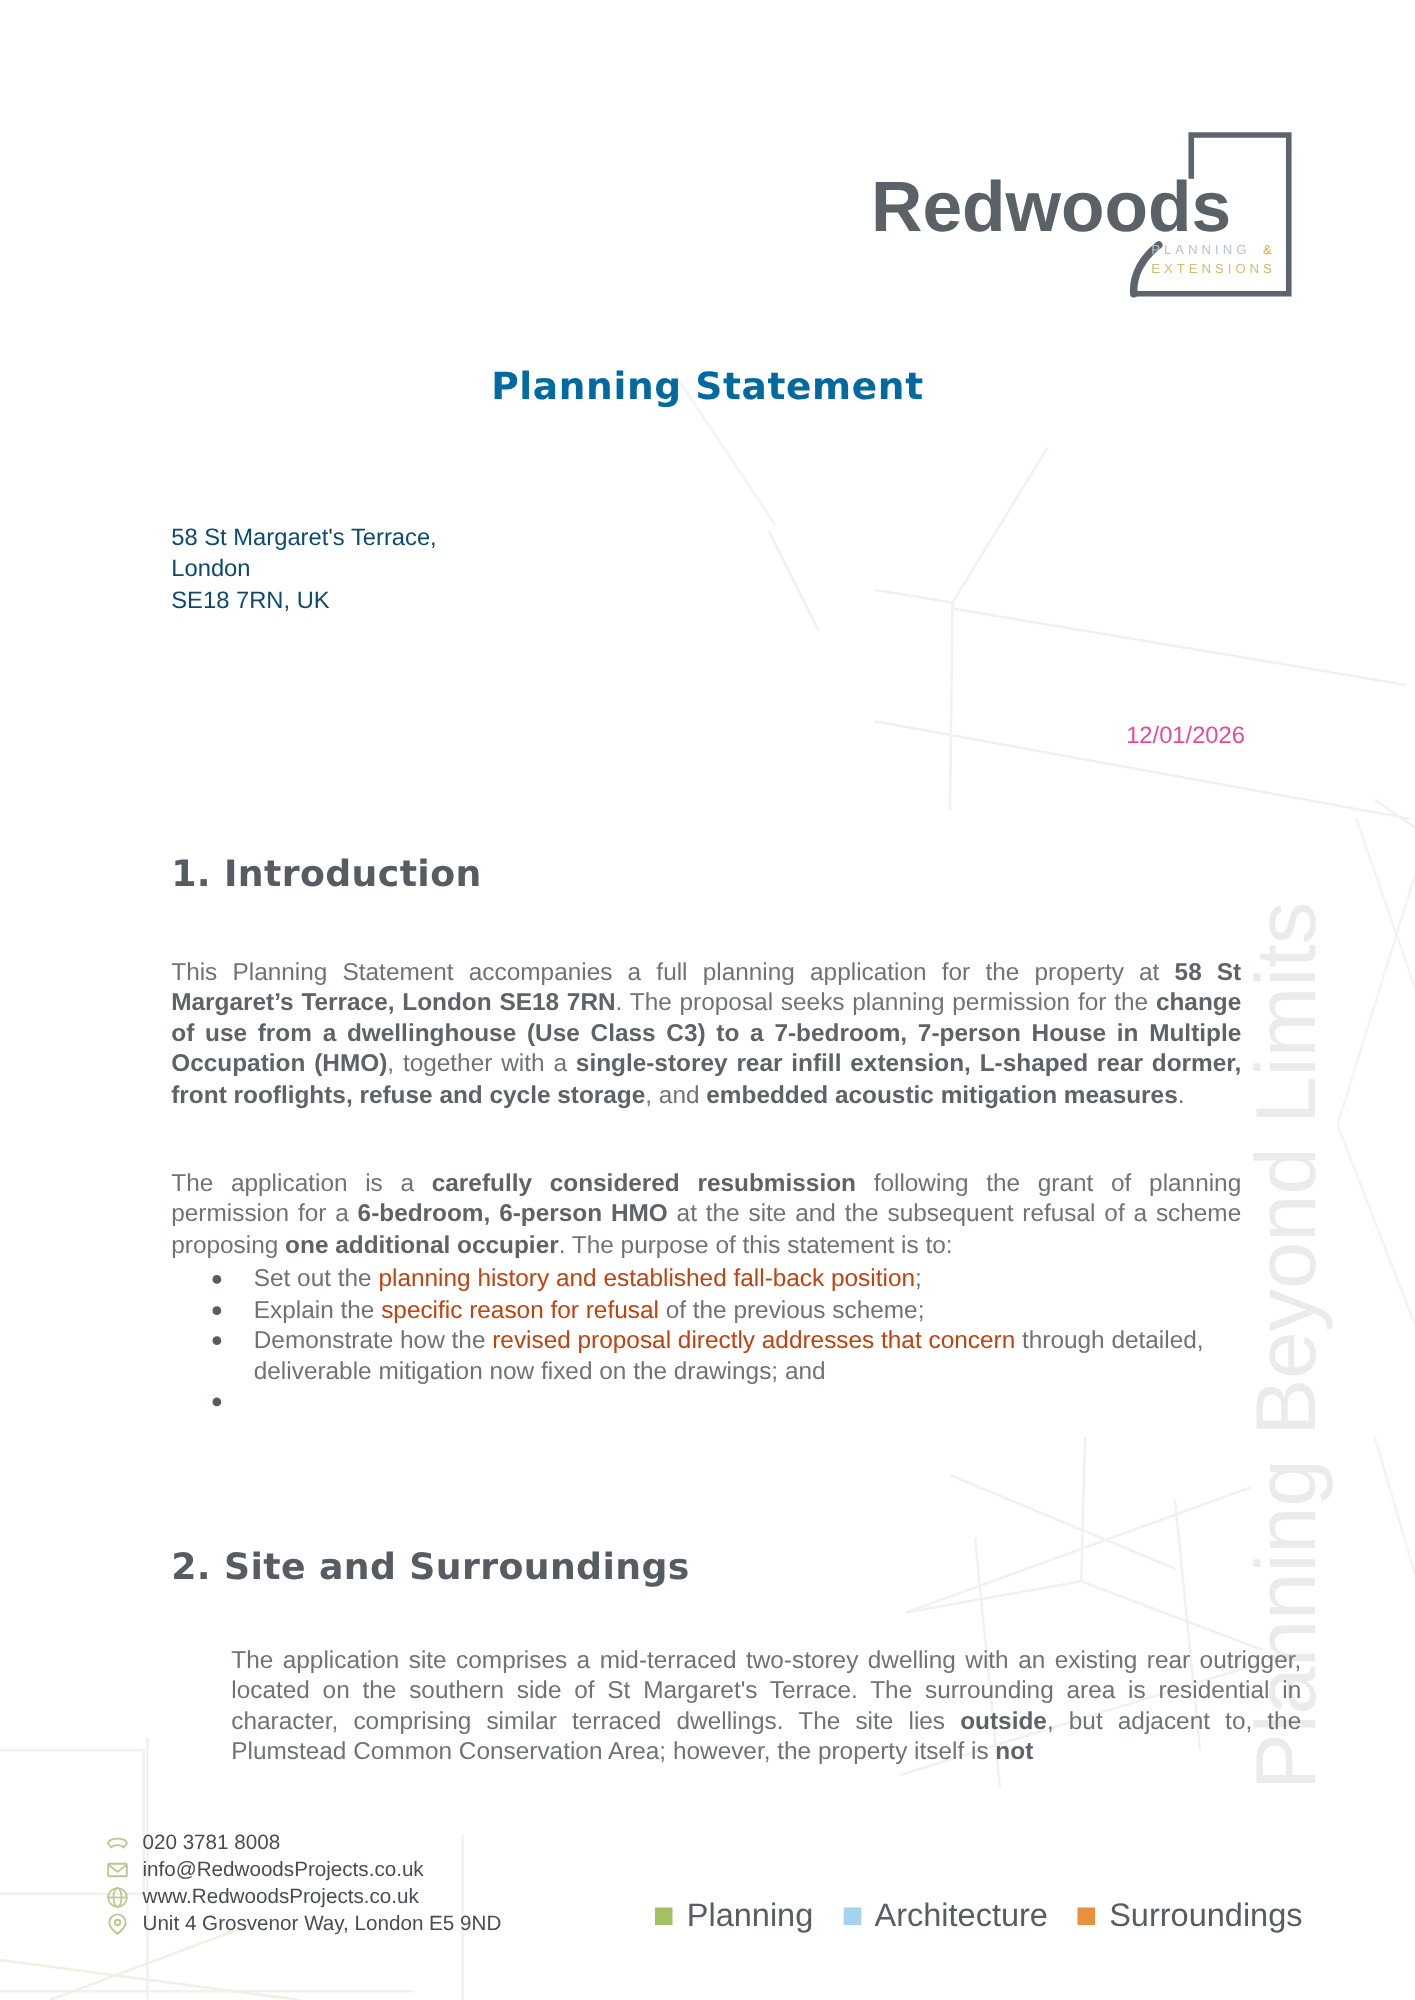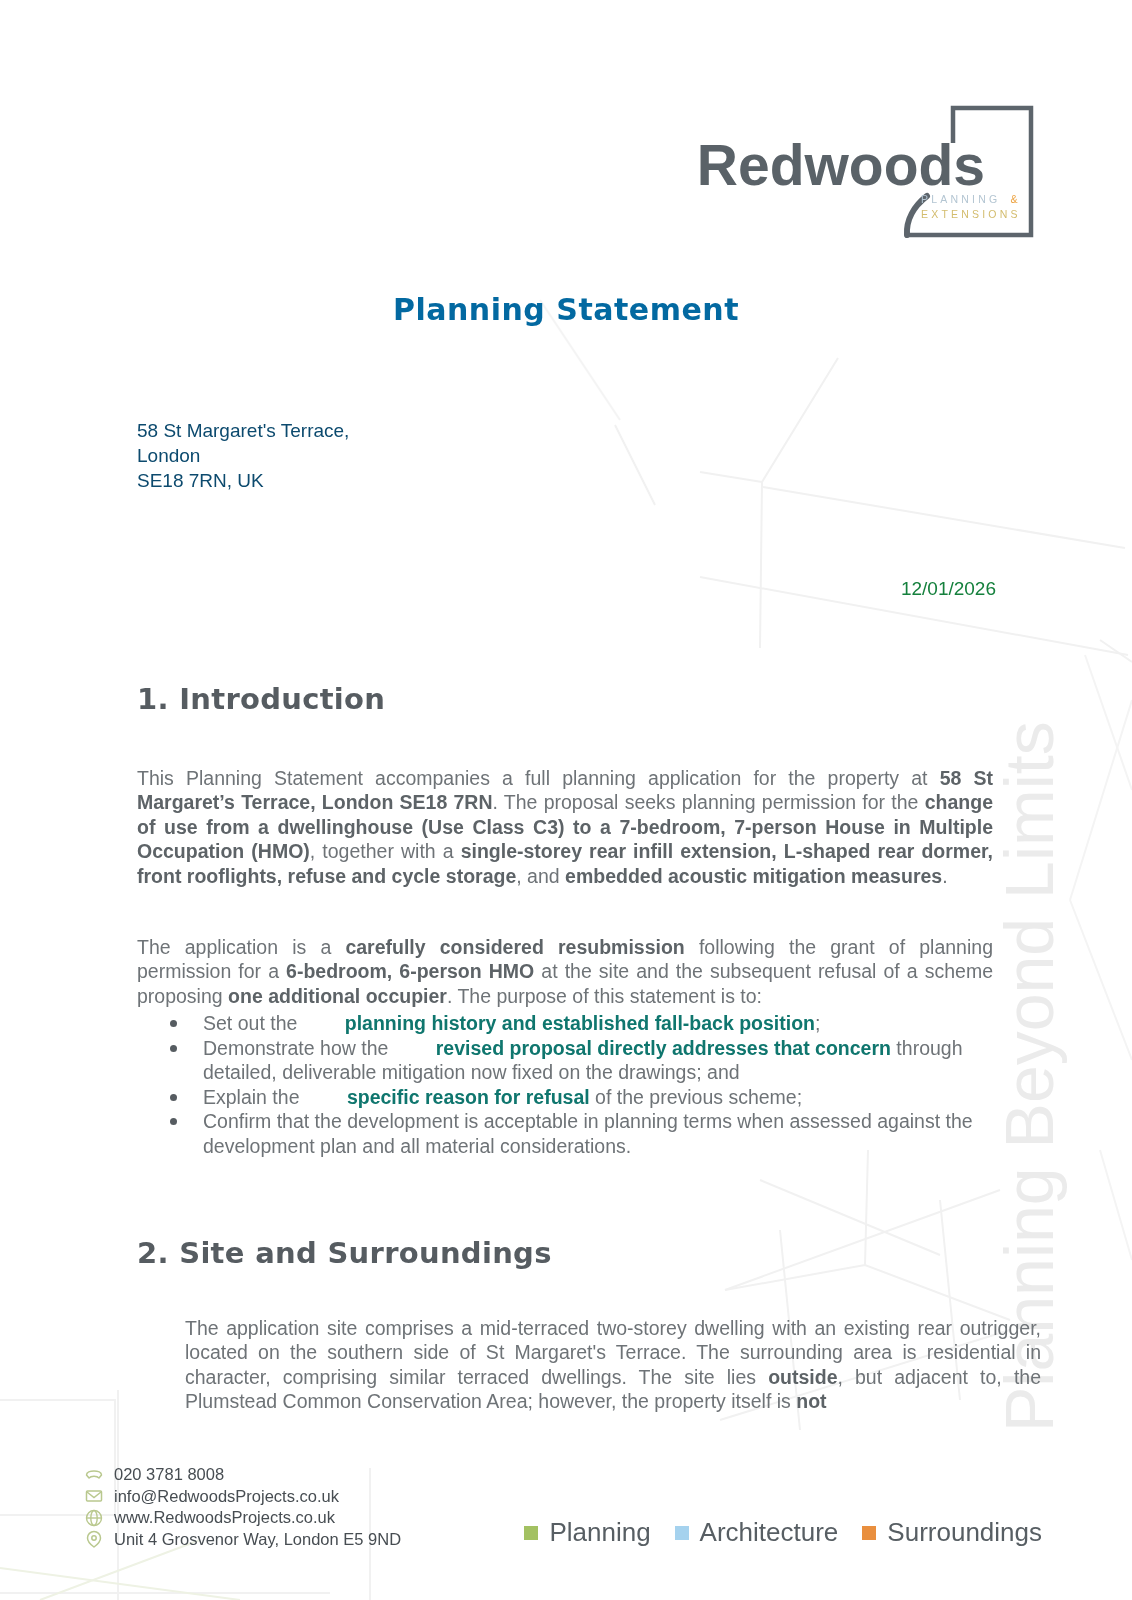--- a/index.html
+++ b/index.html
@@ -30,21 +30,21 @@
     font-size:30px;font-weight:bold;color:#0369a1;
     font-family:"DejaVu Sans", sans-serif;
     letter-spacing:0.5px;
   }
   .address{
     position:absolute;left:137px;top:418px;
     font-size:19px;line-height:25px;color:#0c4a6e;
   }
   .doc-date{
     position:absolute;right:136px;top:578px;
-    font-size:19px;color:#15803d;
+    font-size:19px;color:#ec4899;
   }
   .section-heading{
     position:absolute;left:137px;
     font-size:29px;font-weight:bold;color:#565c61;
     font-family:"DejaVu Sans", sans-serif;
     letter-spacing:0.3px;
   }
   .h-intro{top:682px;}
   .h-site{top:1236px;}
   .para{
@@ -56,21 +56,21 @@
   .para b{font-weight:bold;color:#5d6367;}
   .p-intro1{top:746px;}
   .p-intro2{top:915px;}
   .p-site1{top:1296px;margin-left:48px;}
   .bullets{
     position:absolute;left:137px;top:1011px;width:856px;
     margin:0;padding:0;list-style:none;
     font-size:19.5px;line-height:24.6px;color:#6e7377;
   }
   .bullets li{position:relative;padding-left:66px;}
-  .bullets li b{font-weight:bold;color:#0f766e;margin-left:42px;}
+  .bullets li b{font-weight:normal;color:#c2410c;}
   .bullets .dot{
     position:absolute;left:33px;top:9px;
     width:7px;height:7px;border-radius:50%;
     background:#565c61;
   }
   .contacts{
     position:absolute;left:84px;top:1464px;
     font-size:16.5px;color:#474d52;
   }
   .contact-row{display:flex;align-items:center;height:21.5px;}
@@ -153,31 +153,30 @@
 
   <ul class="bullets">
 
       <li>
         <span class="dot"></span>
         <span><span>Set out the </span><b>planning history and established fall-back position</b><span>;</span></span>
       </li>
 
       <li>
         <span class="dot"></span>
+        <span><span>Explain the </span><b>specific reason for refusal</b><span> of the previous scheme;</span></span>
+      </li>
+
+      <li>
+        <span class="dot"></span>
         <span><span>Demonstrate how the </span><b>revised proposal directly addresses that concern</b><span> through detailed, deliverable mitigation now fixed on the drawings; and</span></span>
       </li>
 
       <li>
         <span class="dot"></span>
-        <span><span>Explain the </span><b>specific reason for refusal</b><span> of the previous scheme;</span></span>
-      </li>
-
-      <li>
-        <span class="dot"></span>
-        <span><span>Confirm that the development is acceptable in planning terms when assessed against the development plan and all material considerations.</span></span>
       </li>
     </ul>
 
   <div class="section-heading h-site">2. Site and Surroundings</div>
   <p class="para p-site1"><span>The application site comprises a mid-terraced two-storey dwelling with an existing rear outrigger, located on the southern side of St Margaret's Terrace. The surrounding area is residential in character, comprising similar terraced dwellings. The site lies </span><b>outside</b><span>, but adjacent to, the Plumstead Common Conservation Area; however, the property itself is </span><b>not</b></p>
 
   <div class="contacts">
 
       <div class="contact-row">
         <span class="cicon">

